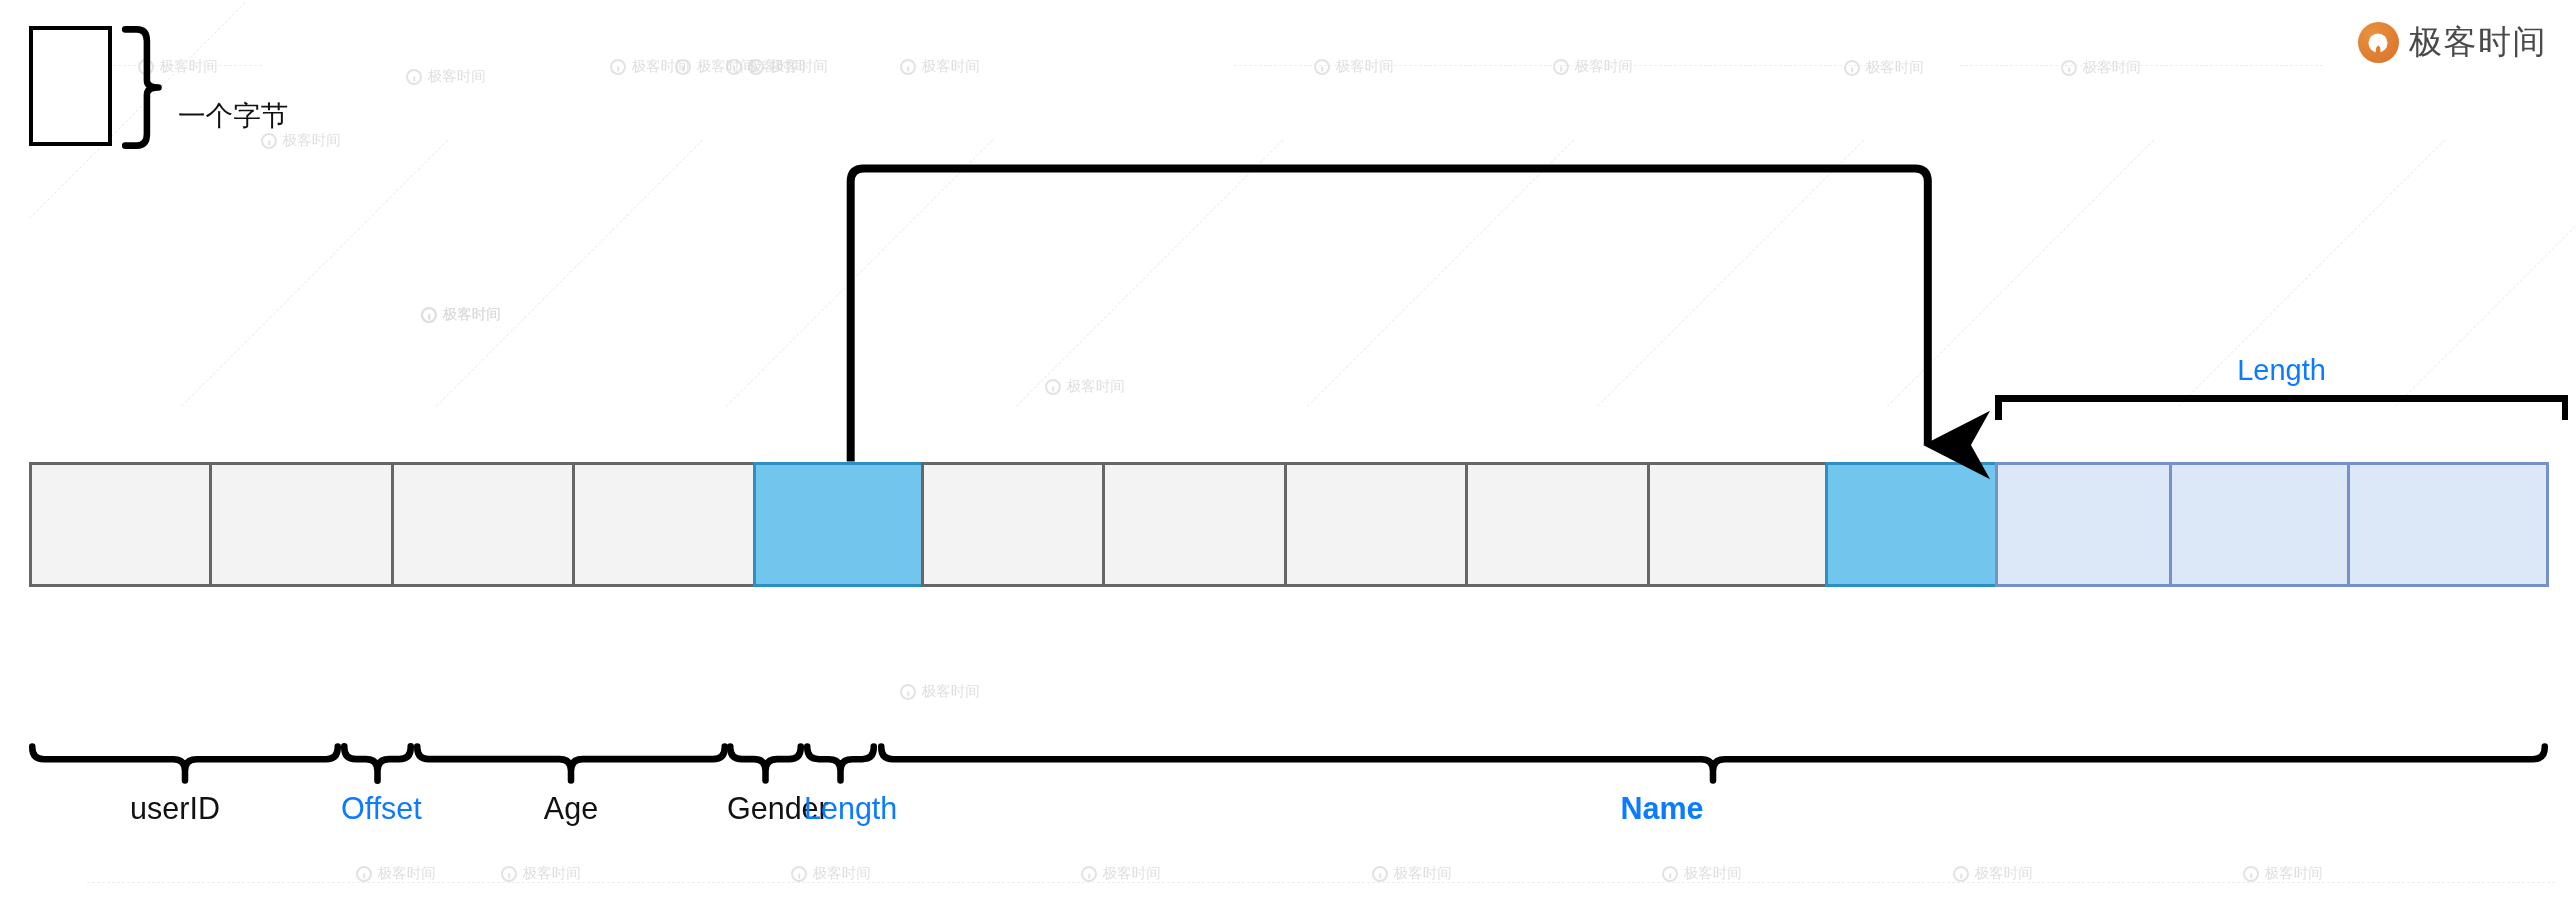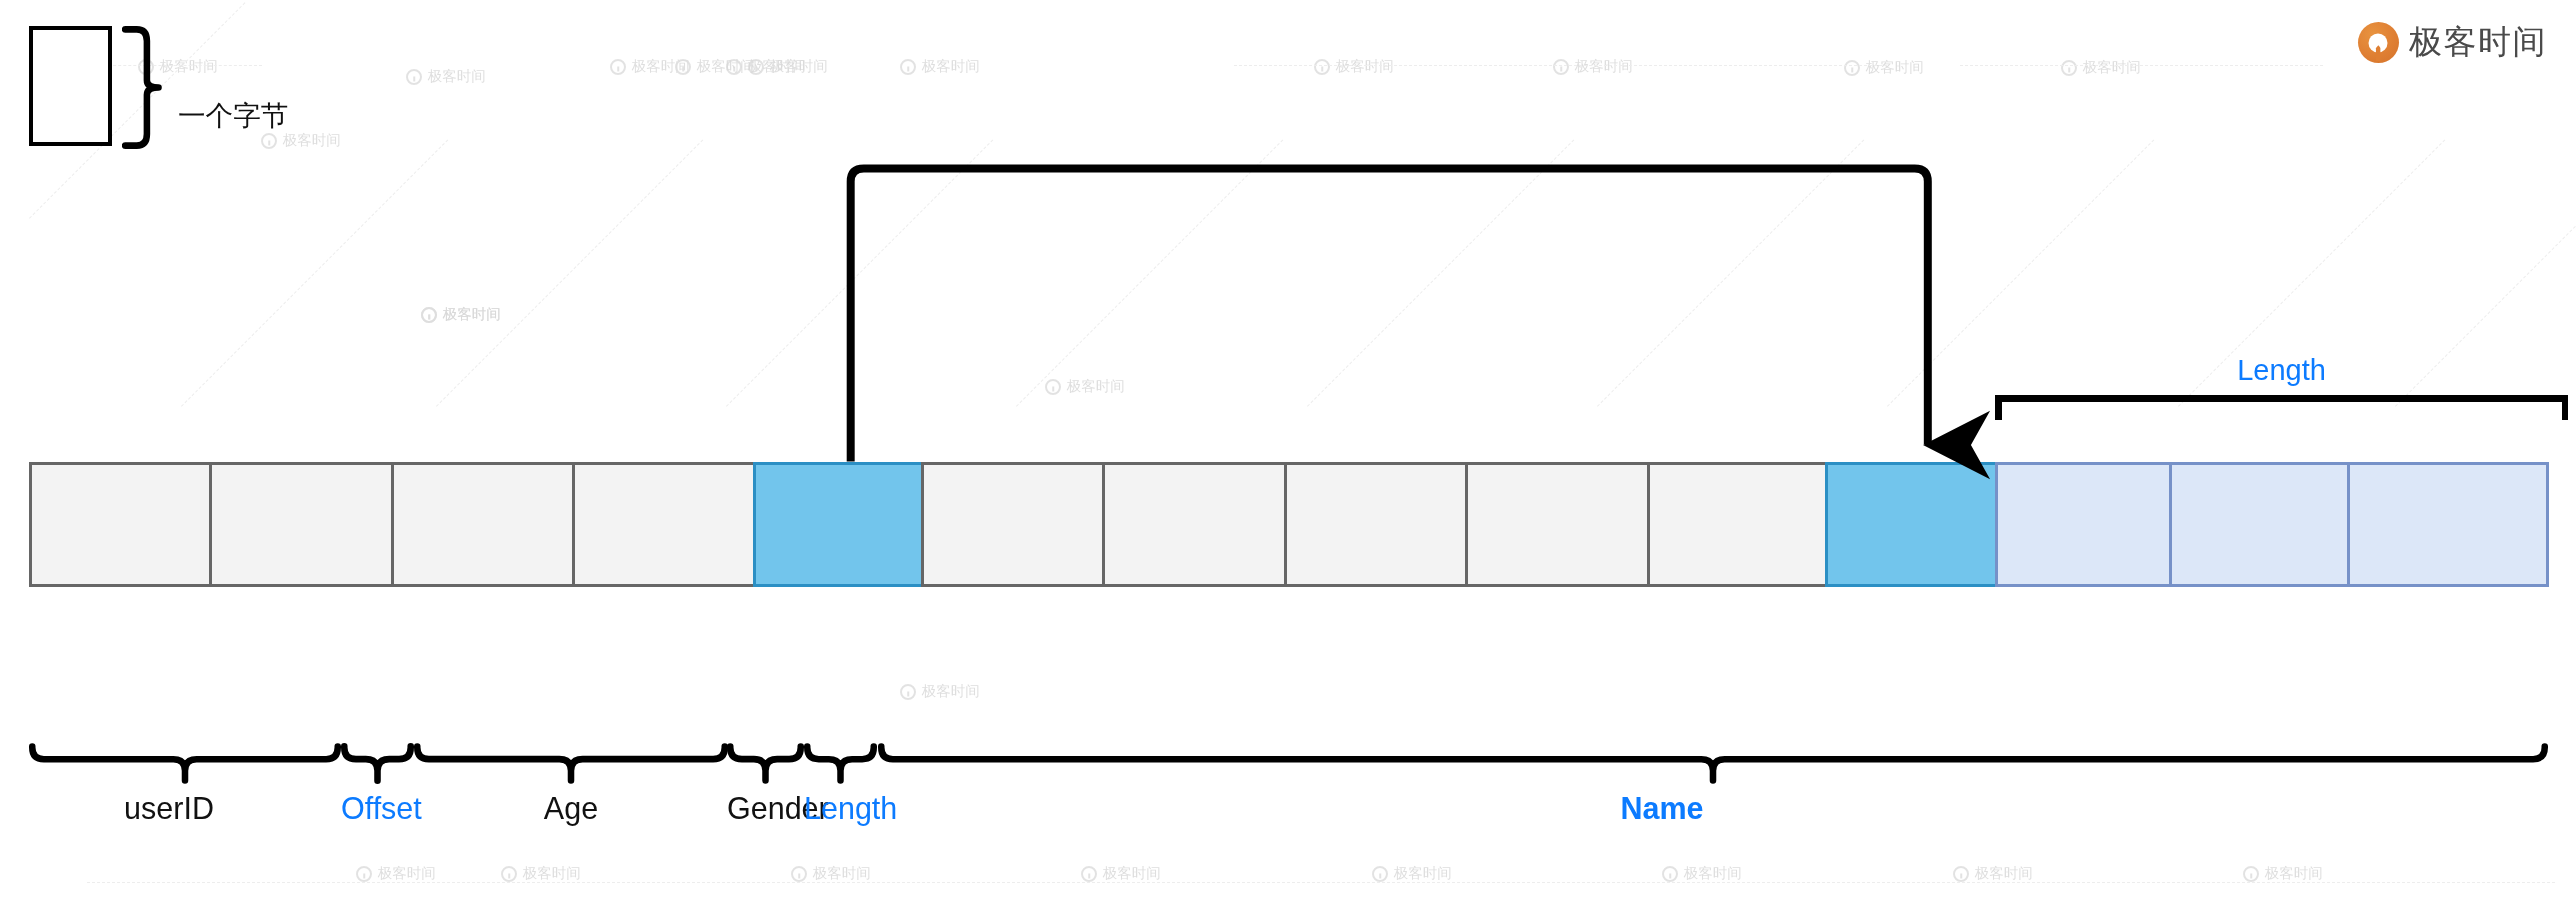--- a/index.html
+++ b/index.html
@@ -250,19 +250,19 @@
         <path d="M4.5,4.5 V6 Q4.5,22 20.5,22 H37 Q53,22 53,38 V51.5 V38 Q53,22 69,22 H85.5 Q101.5,22 101.5,6 V4.5" fill="none" stroke="#000" stroke-width="9" stroke-linecap="round" stroke-linejoin="round"></path>
       </svg></div>
     <div class="bz" style="left: 804px; width: 73px;"><svg width="73" height="41" viewBox="0 0 101 56">
         <path d="M4.5,4.5 V6 Q4.5,22 20.5,22 H34.5 Q50.5,22 50.5,38 V51.5 V38 Q50.5,22 66.5,22 H80.5 Q96.5,22 96.5,6 V4.5" fill="none" stroke="#000" stroke-width="9" stroke-linecap="round" stroke-linejoin="round"></path>
       </svg></div>
     <div class="bz" style="left: 878px; width: 1670px;"><svg width="1670" height="41" viewBox="0 0 2301 56">
         <path d="M4.5,4.5 V6 Q4.5,22 20.5,22 H1134.5 Q1150.5,22 1150.5,38 V51.5 V38 Q1150.5,22 1166.5,22 H2280.5 Q2296.5,22 2296.5,6 V4.5" fill="none" stroke="#000" stroke-width="9" stroke-linecap="round" stroke-linejoin="round"></path>
       </svg></div>
   </div>
 
-<div class="blab black" style="left: 13px; width: 312px;">userID</div>
+<div class="blab black" style="left: 19px; width: 312px;">userID</div>
 <div class="blab blue" style="left: 341px; width: 73px;">Offset</div>
 <div class="blab black" style="left: 414px; width: 314px;">Age</div>
 <div class="blab black" style="left: 727px; width: 77px;">Gender</div>
 <div class="blab blue" style="left: 804px; width: 73px;">Length</div>
 <div class="blab blue bold" style="left: 827px; width: 1670px;">Name</div>
 
 
 </body></html>

